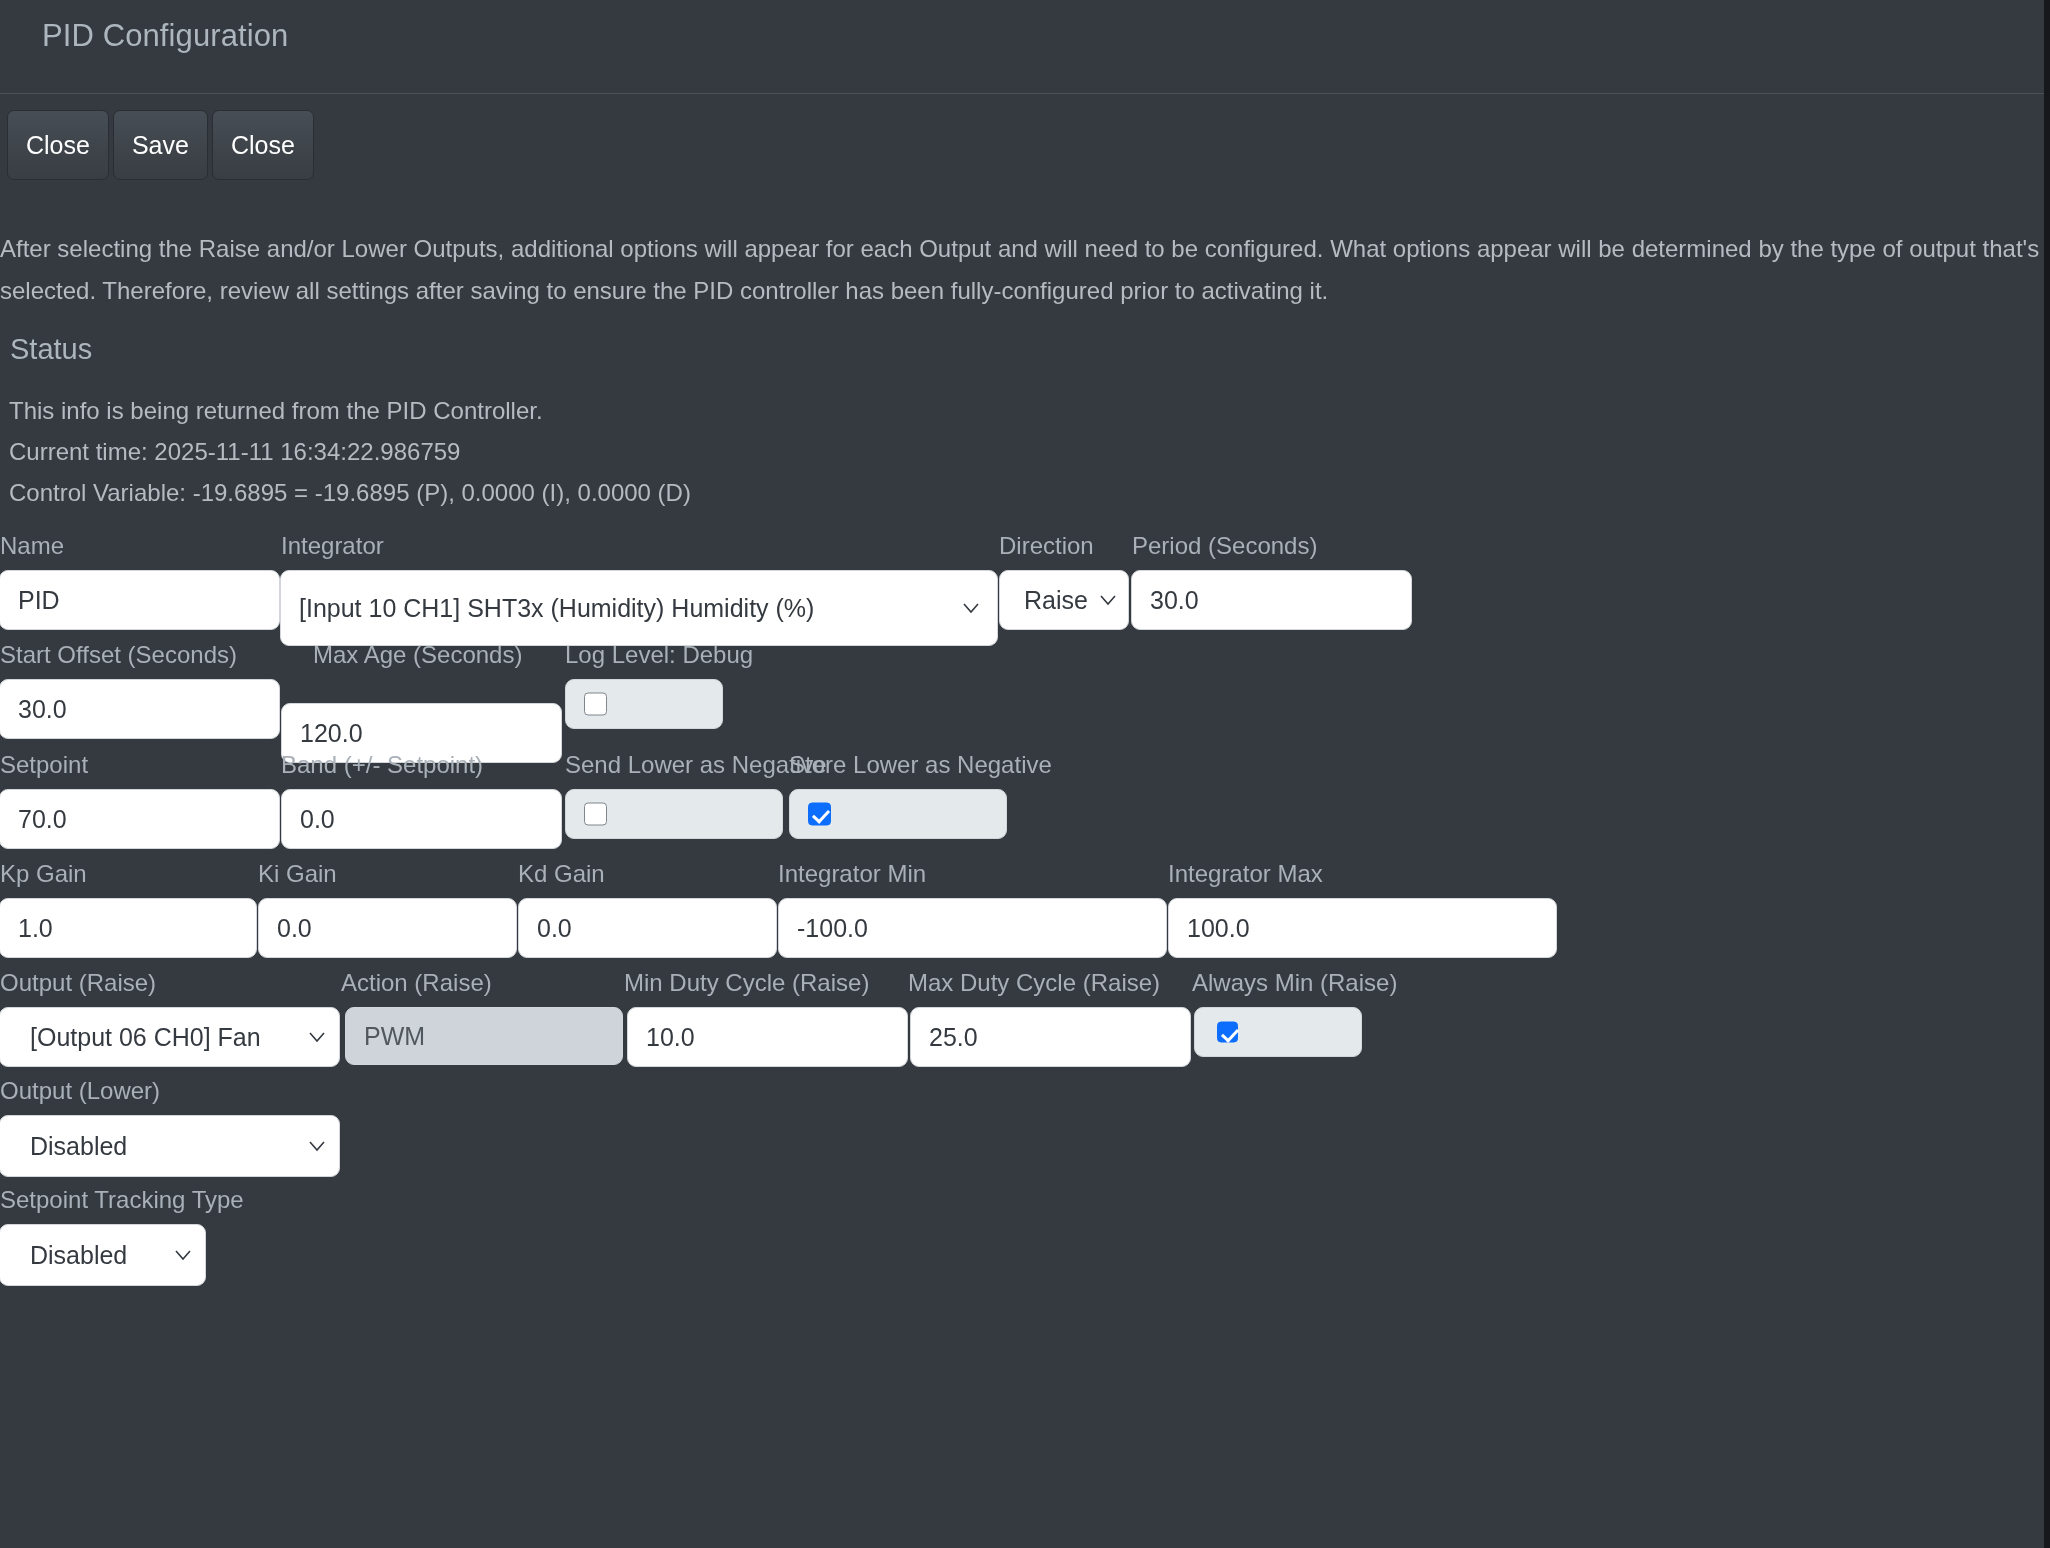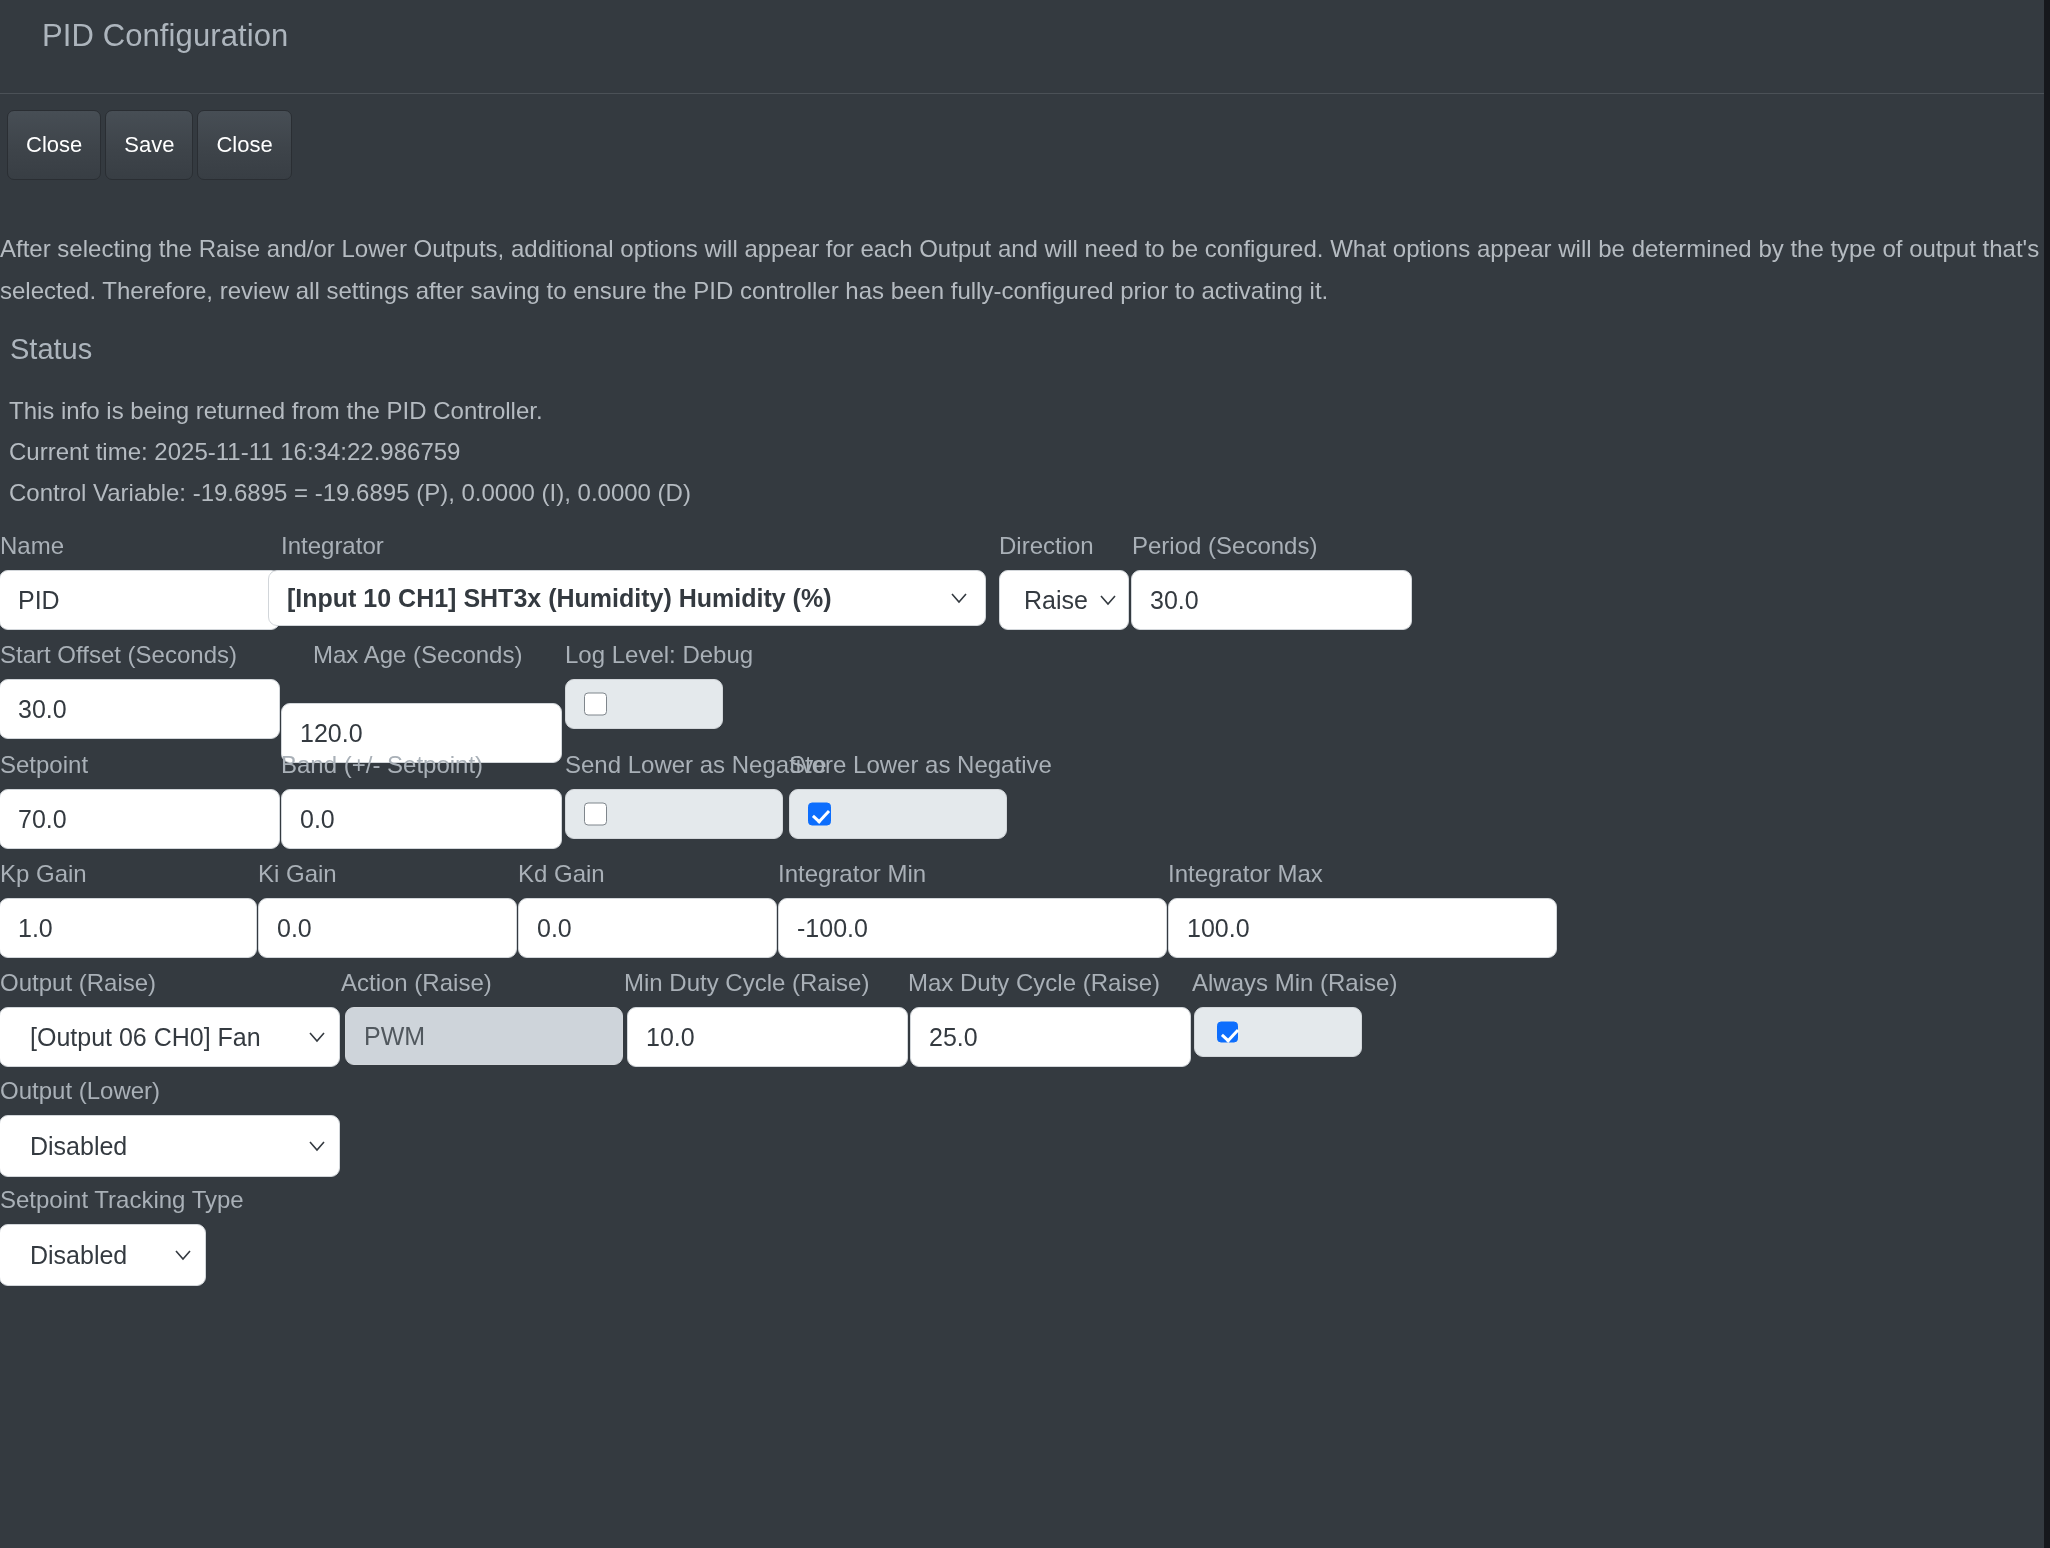--- a/index.html
+++ b/index.html
@@ -41,21 +41,21 @@
     position: absolute;
     left: 7px; top: 110px;
     display: flex;
     gap: 4px;
   }
   .btn {
     background: linear-gradient(180deg, #474e55 0%, #3e444a 55%, #383e44 100%);
     border: 1px solid #2a2e33;
     border-radius: 7px;
     color: #ffffff;
-    font-size: 22px;
+    font-size: 25px;
     font-family: "Liberation Sans", sans-serif;
     padding: 0 18px;
     height: 70px;
     line-height: 68px;
     cursor: pointer;
   }
   .desc {
     position: absolute;
     left: 0; top: 228px;
     width: 2044px;
@@ -172,21 +172,21 @@
     <div>Control Variable: -19.6895 = -19.6895 (P), 0.0000 (I), 0.0000 (D)</div>
   </div>
 
   <div class="label" style="left:0px; top:532px;">Name</div>
   <div class="label" style="left:281px; top:532px;">Integrator</div>
   <div class="label" style="left:999px; top:532px;">Direction</div>
   <div class="label" style="left:1132px; top:532px;">Period (Seconds)</div>
 
   <input class="field" style="left: -1px; top: 570px; width: 281px; height: 60px;" value="PID">
 
-  <div class="selectwrap" style="left:268px; top:570px; width:718px; height:56px;font-weight:bold;">
+  <div class="selectwrap" style="left:280px; top:570px; width:718px; height:76px;">
     <span class="seltext" style="width:660px;">[Input 10 CH1] SHT3x (Humidity) Humidity (%)</span>
     <span class="chev">
         <svg viewBox="0 0 20 20">
           <path d="M3 6 L10 14 L17 6" fill="none" stroke="#343a40" stroke-width="1.6"></path>
         </svg>
       </span>
   </div>
 
   <div class="selectwrap" style="left:999px; top:570px; width:130px; height:60px;">
     <span class="seltext" style="left:24px;">Raise</span>

